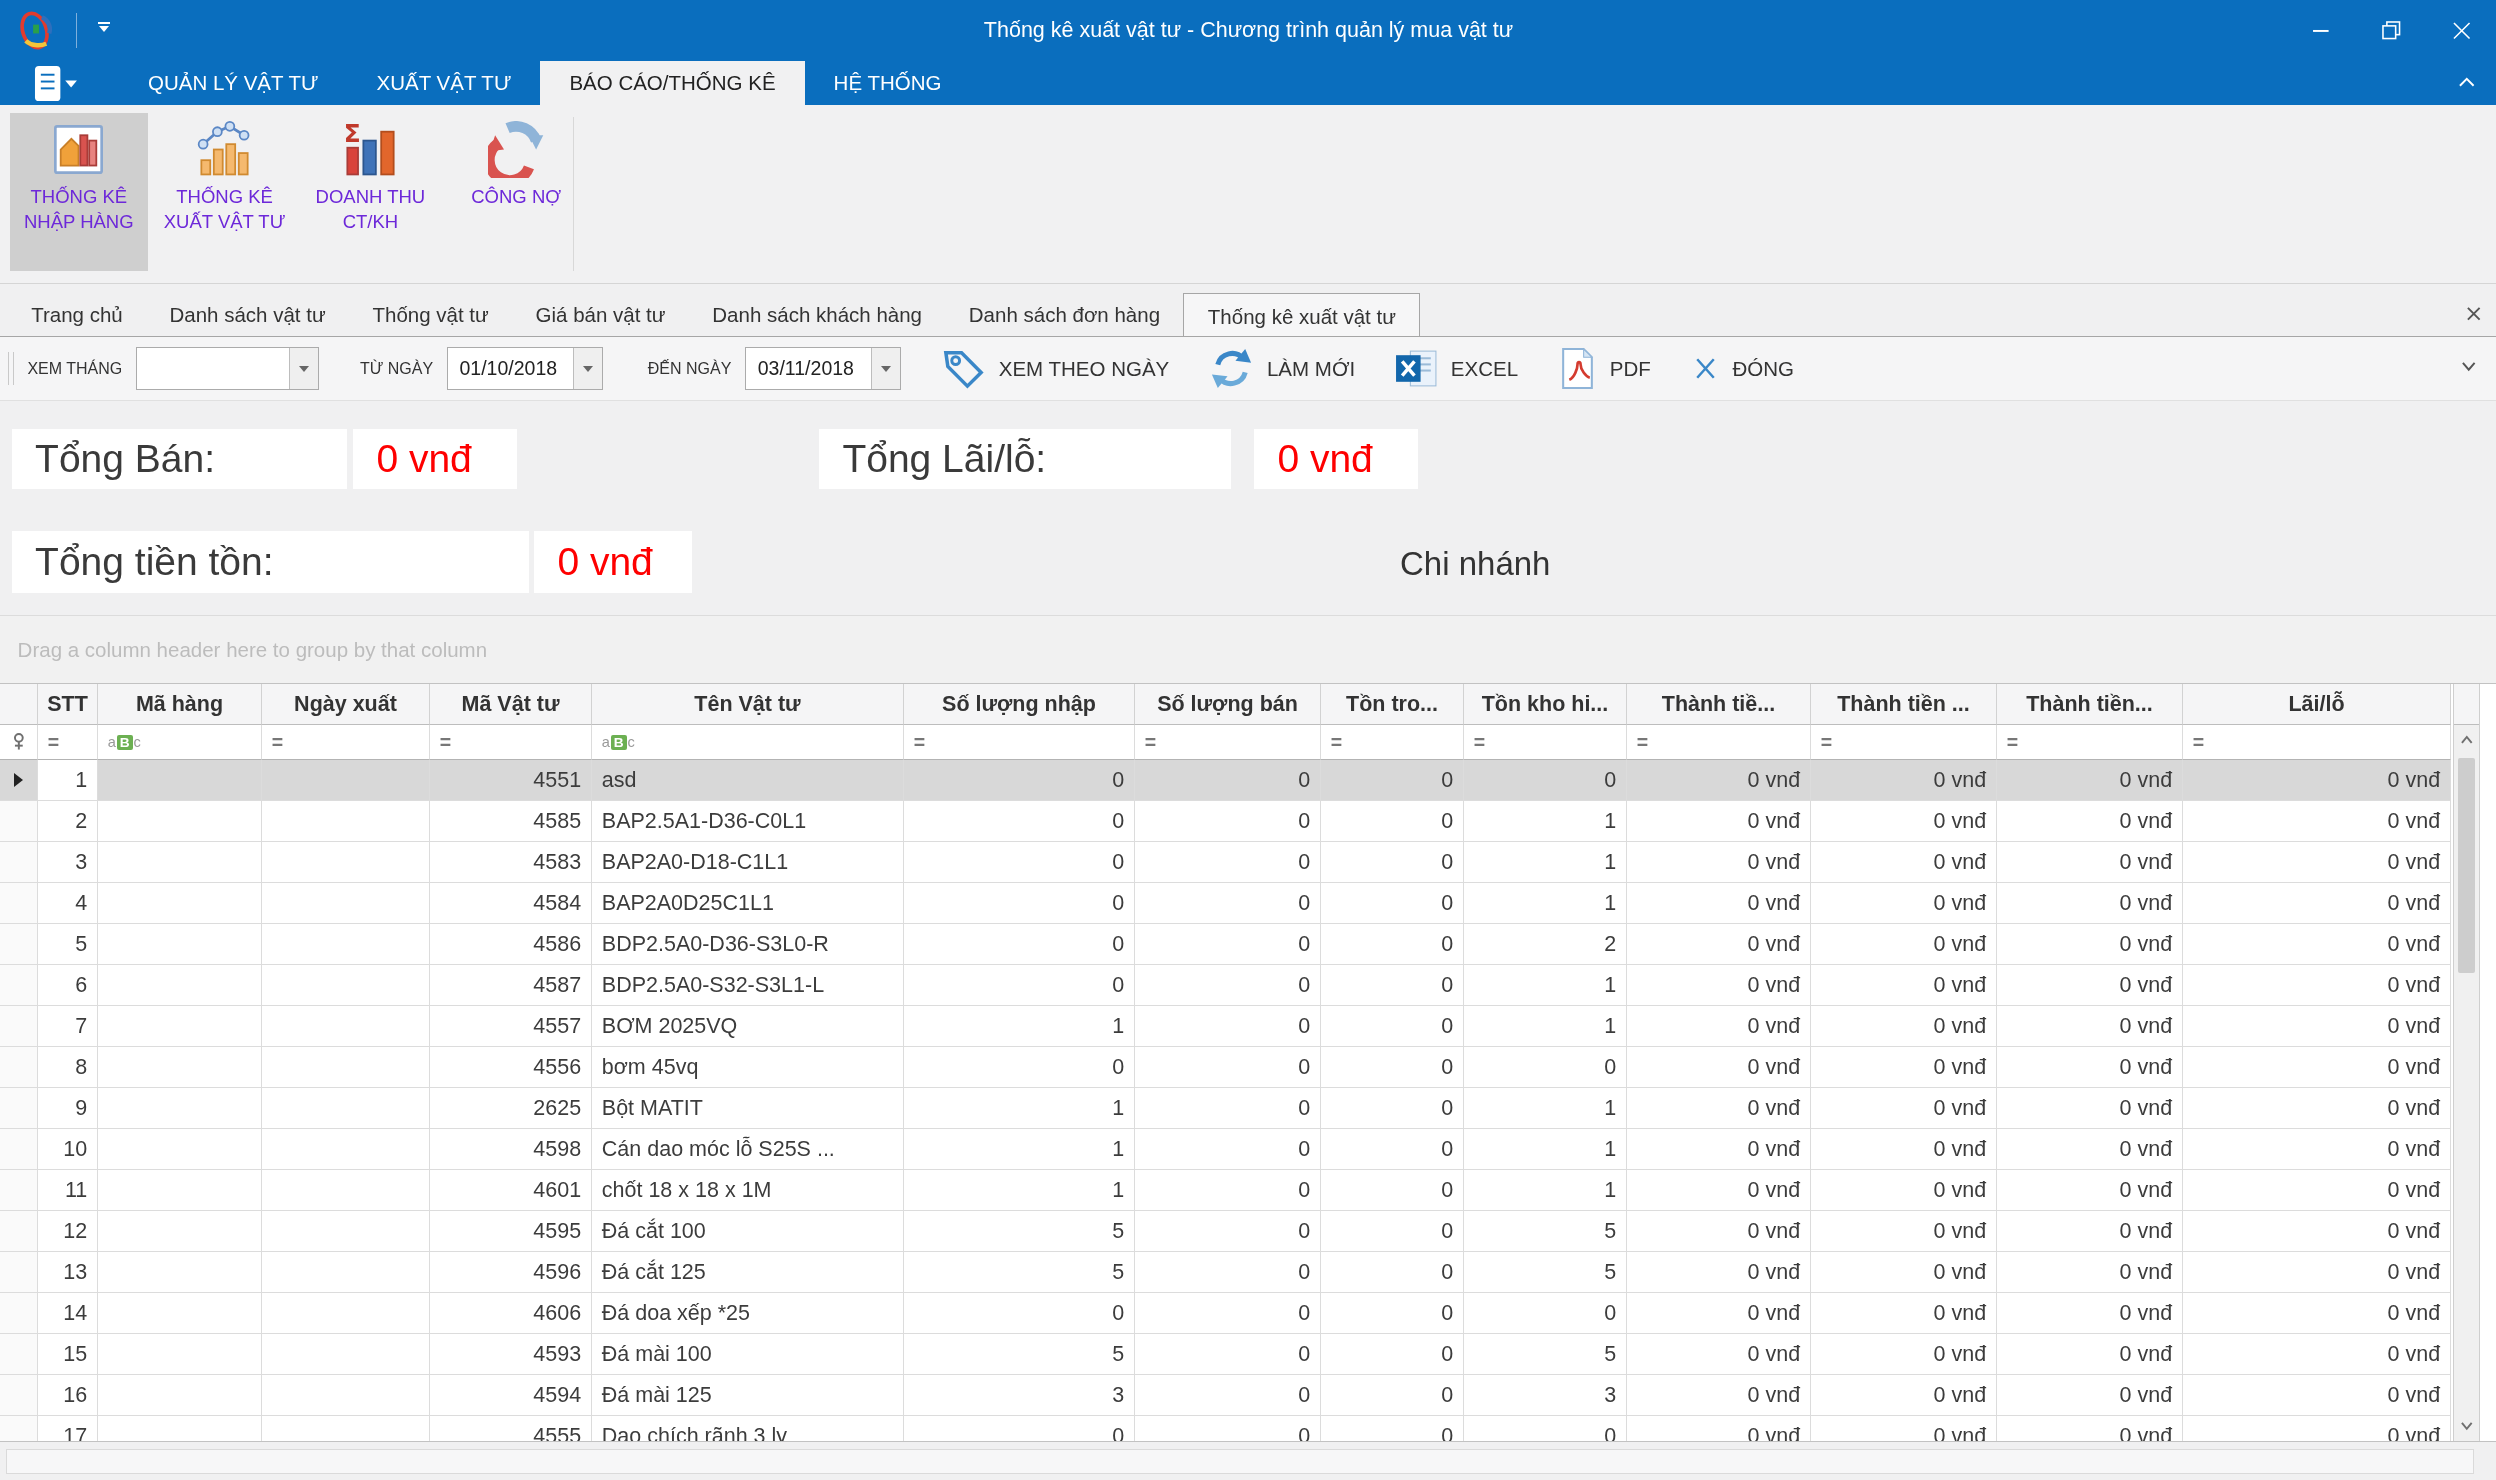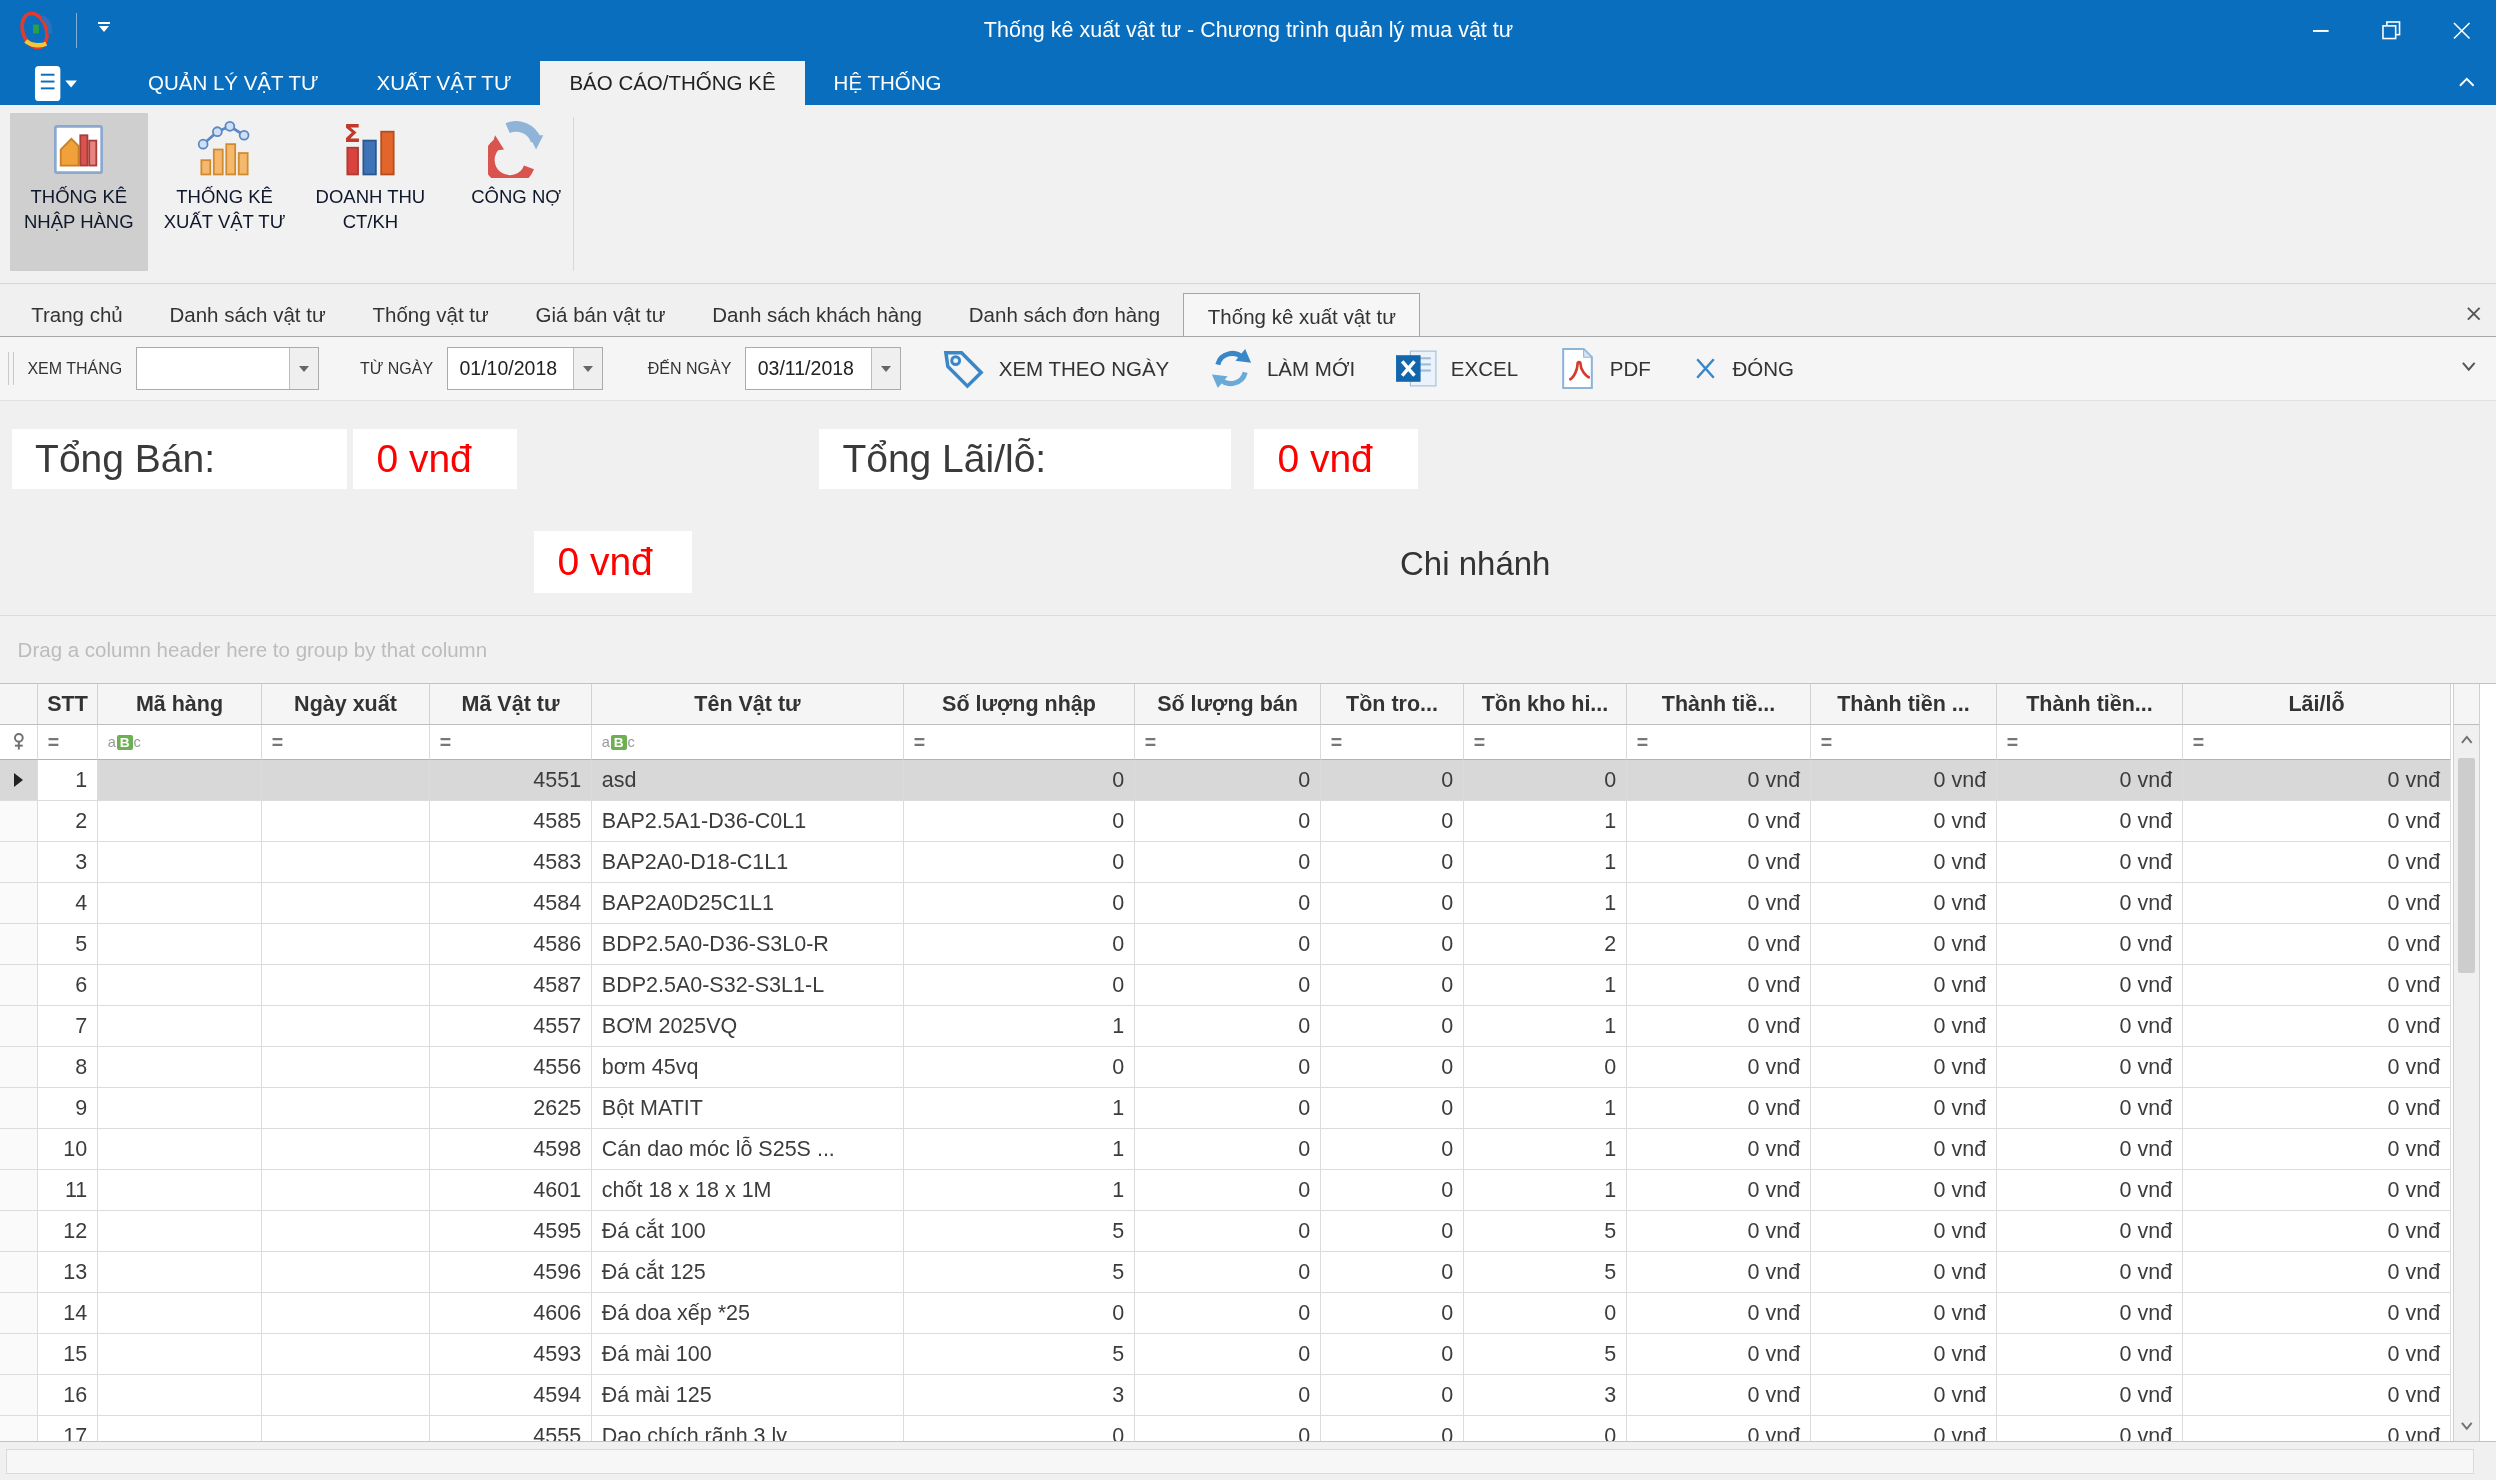--- a/index.html
+++ b/index.html
@@ -23,21 +23,21 @@
   .rtab { color:#fff; font-size:20.5px; line-height:44px; padding:0 29px; }
   .rtab.active { background:#f1f1f2; color:#222; }
   .ribbon-collapse { position:absolute; right:19.5px; top:12.7px; }
 
   
   #ribbon-body { position:absolute; left:0; top:105px; width:2497px; height:179px; background:#f1f1f2; border-bottom:1px solid #d5d5d5; }
   .rbtn-row { display:flex; padding:7.8px 0 0 9.8px; }
   .rbtn { width:138px; height:158px; display:flex; flex-direction:column; align-items:center; padding-top:7.8px; margin-right:7.8px; }
   .rbtn.selected { background:#cfcfcf; }
   .rbtn .ric { width:57px; height:57px; margin-bottom:7.8px; }
-  .rbtn .rlbl { font-size:18.5px; line-height:24.4px; color:#0f172a; text-align:center; white-space:nowrap; }
+  .rbtn .rlbl { font-size:18.5px; line-height:24.4px; color:#6d28d9; text-align:center; white-space:nowrap; }
   .group-sep { position:absolute; left:573px; top:11.7px; width:1px; height:154px; background:#d8d8d8; }
   .dialog-launcher { position:absolute; left:538px; top:248px; width:19.5px; height:19.5px; }
 
   
   #doc-tabs { position:absolute; left:0; top:285px; width:2497px; height:52px; background:#f0f0f1; display:flex; align-items:flex-end; padding-left:7.8px; }
   .dtab { font-size:20.5px; color:#333; line-height:45px; height:45px; padding:0 23.4px; white-space:nowrap; }
   .dtab.active { background:#f6f6f7; border:1px solid #a6a6a6; border-bottom:none; margin-bottom:-1px; }
   .tabs-close { position:absolute; right:13.7px; bottom:9.8px; }
 
   
@@ -307,20 +307,21 @@
         <polyline points="5,4 11,11 17,4" fill="none" stroke="#555" stroke-width="2"></polyline>
       </svg>
     </div>
   </div>
 
   <div id="summary">
     <div class="sum-box" style="left:11.7px; top:28px; width:335px;">Tổng Bán:</div>
     <div class="sum-box sum-val" style="left:353px; top:28px; min-width:164px;">0 vnđ</div>
     <div class="sum-box" style="left:819px; top:28px; width:412px;">Tổng Lãi/lỗ:</div>
     <div class="sum-box sum-val" style="left:1254px; top:28px; min-width:164px;">0 vnđ</div>
+    <div class="sum-box" style="left:11.7px; top:130px; width:517px; height:62px;">Tổng tiền tồn:</div>
     <div class="sum-box sum-val" style="left:534px; top:130px; min-width:158px; height:62px;">0 vnđ</div>
 
     <div class="cn-label">Chi nhánh</div>
   </div>
 
   <div id="group-panel">
     <span>Drag a column header here to group by that column</span>
   </div>
 
   <div id="grid">

